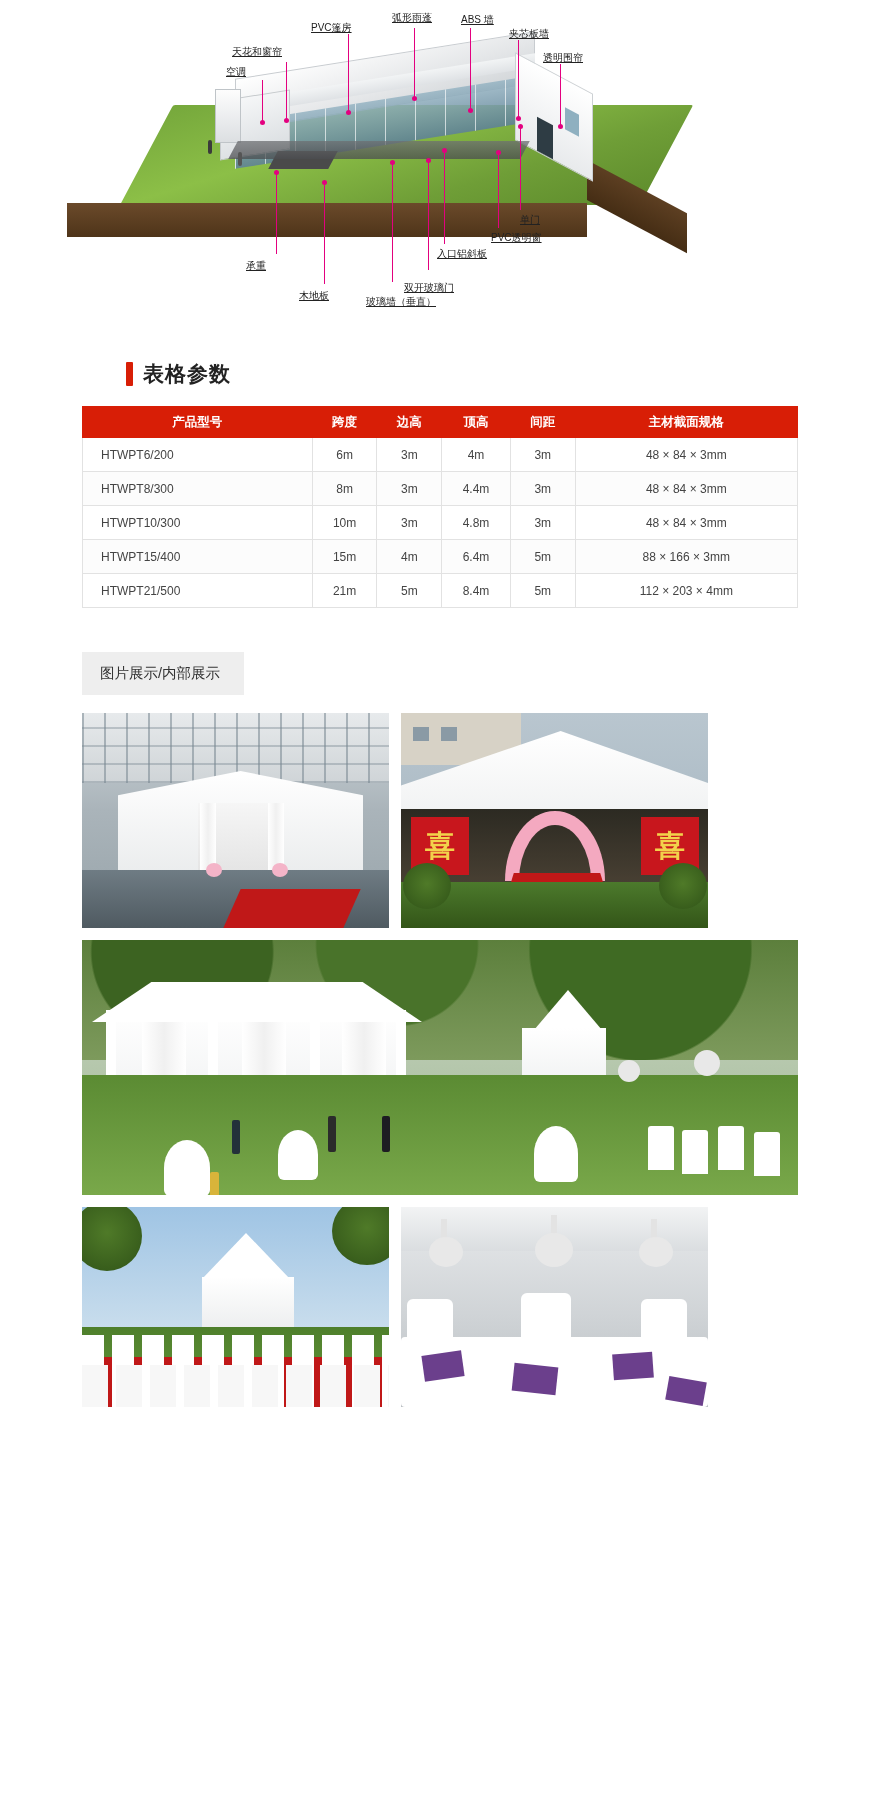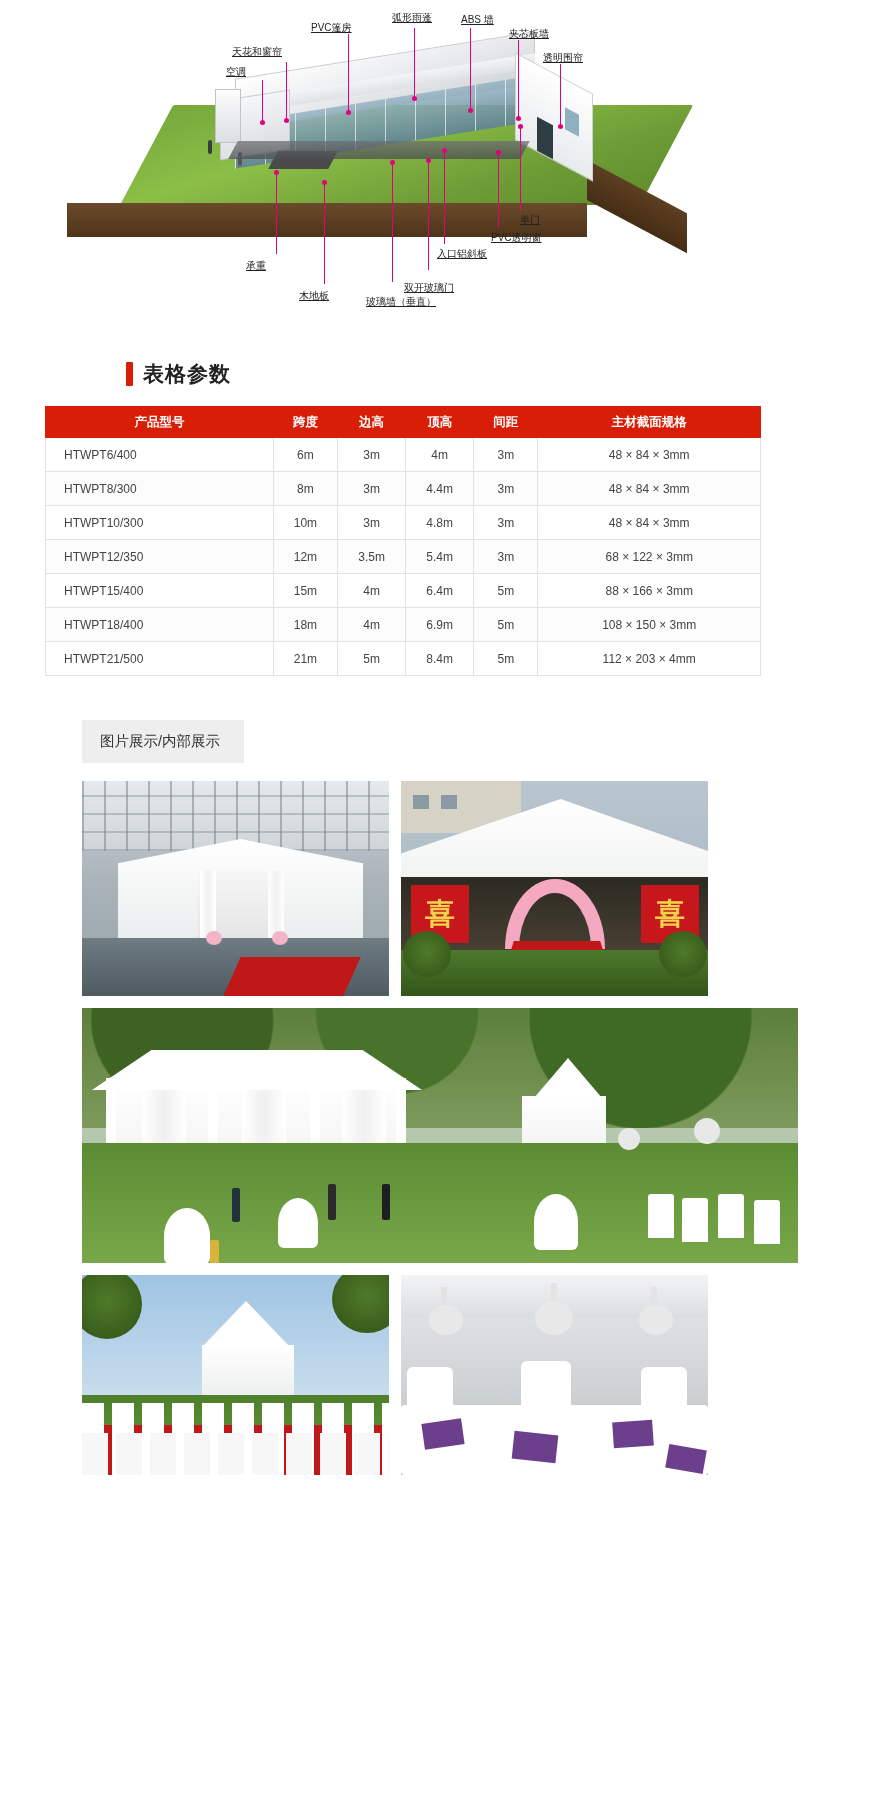--- a/index.html
+++ b/index.html
@@ -182,21 +182,21 @@
   }
   .section-title h2 {
     margin: 0;
     font-size: 21px;
     font-weight: bold;
     color: #222;
     letter-spacing: 1px;
   }
 
   
-  .table-wrap { margin: 0 45px; }
+  .table-wrap { margin: 0 82px; }
   table.params {
     width: 716px;
     border-collapse: collapse;
     font-size: 12px;
   }
   table.params th {
     background: #d81e06;
     color: #fff;
     font-weight: bold;
     height: 31px;
@@ -351,21 +351,21 @@
           <th>产品型号</th>
           <th>跨度</th>
           <th>边高</th>
           <th>顶高</th>
           <th>间距</th>
           <th>主材截面规格</th>
         </tr>
       </thead>
       <tbody>
         <tr>
-          <td class="model">HTWPT6/400</td>
+          <td class="model">HTWPT6/200</td>
           <td>6m</td>
           <td>3m</td>
           <td>4m</td>
           <td>3m</td>
           <td>48 × 84 × 3mm</td>
         </tr>
         <tr>
           <td class="model">HTWPT8/300</td>
           <td>8m</td>
           <td>3m</td>
@@ -375,42 +375,26 @@
         </tr>
         <tr>
           <td class="model">HTWPT10/300</td>
           <td>10m</td>
           <td>3m</td>
           <td>4.8m</td>
           <td>3m</td>
           <td>48 × 84 × 3mm</td>
         </tr>
         <tr>
-          <td class="model">HTWPT12/350</td>
-          <td>12m</td>
-          <td>3.5m</td>
-          <td>5.4m</td>
-          <td>3m</td>
-          <td>68 × 122 × 3mm</td>
-        </tr>
-        <tr>
           <td class="model">HTWPT15/400</td>
           <td>15m</td>
           <td>4m</td>
           <td>6.4m</td>
           <td>5m</td>
           <td>88 × 166 × 3mm</td>
-        </tr>
-        <tr>
-          <td class="model">HTWPT18/400</td>
-          <td>18m</td>
-          <td>4m</td>
-          <td>6.9m</td>
-          <td>5m</td>
-          <td>108 × 150 × 3mm</td>
         </tr>
         <tr>
           <td class="model">HTWPT21/500</td>
           <td>21m</td>
           <td>5m</td>
           <td>8.4m</td>
           <td>5m</td>
           <td>112 × 203 × 4mm</td>
         </tr>
       </tbody>

